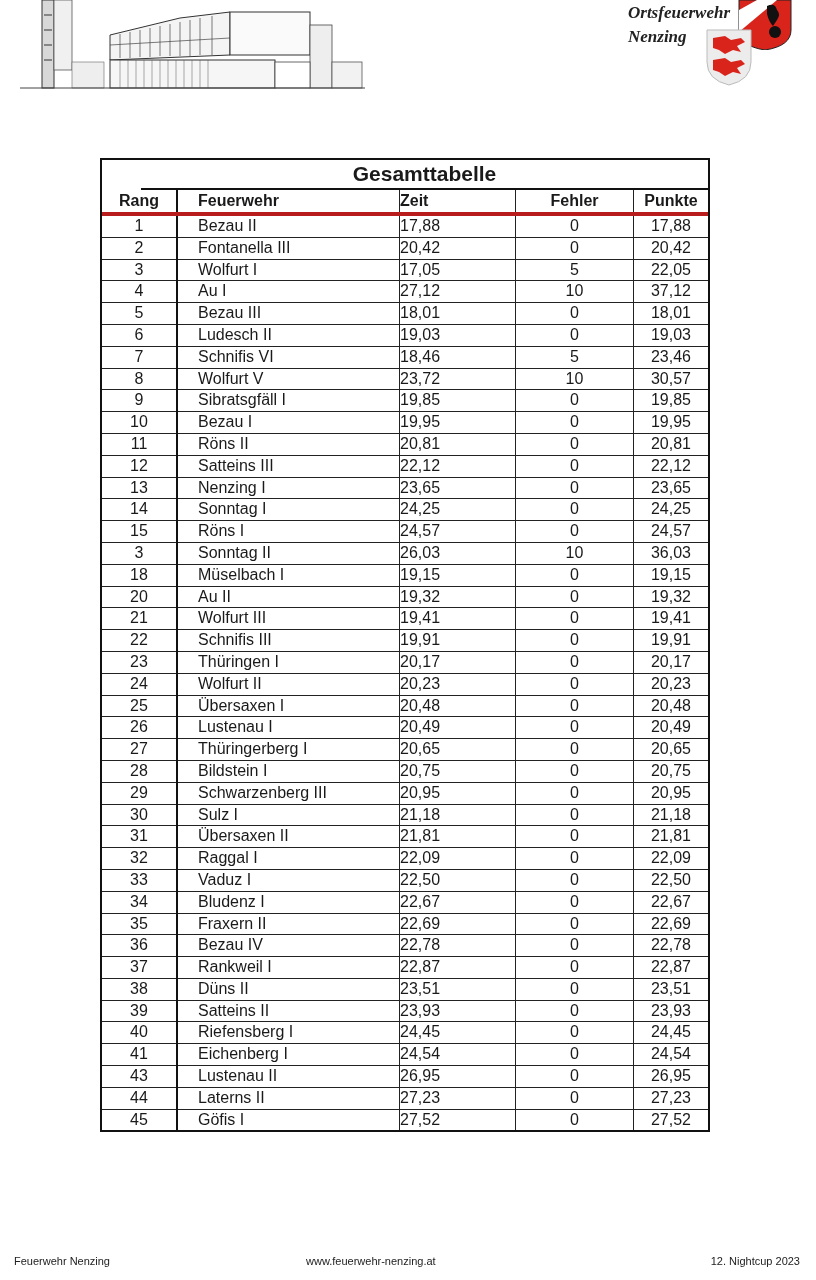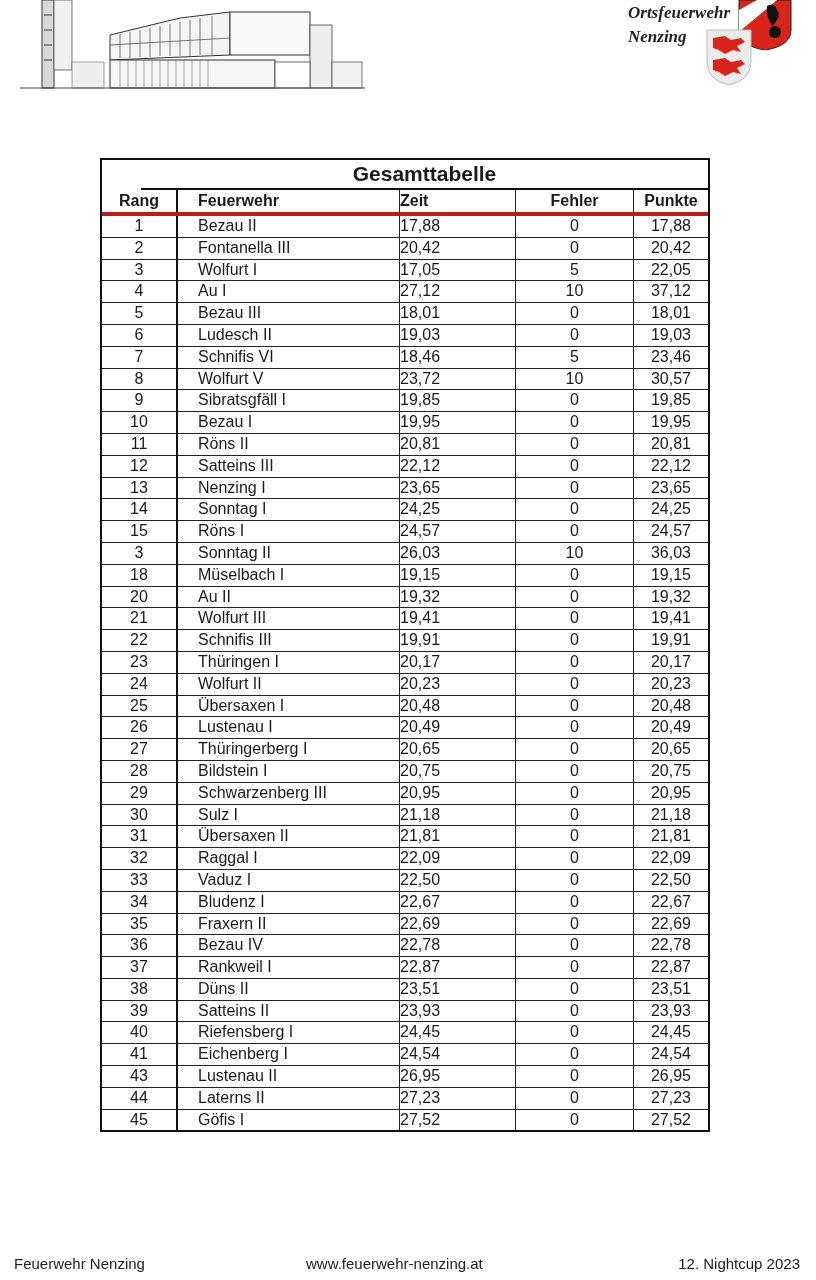--- a/index.html
+++ b/index.html
@@ -17,21 +17,21 @@
   th { font-weight: bold; font-size: 16px; height: 22px; border-bottom: 4px solid #b91c1c; }
   tr:first-child th { border-top: none; }
   th:first-child, td:first-child { border-left: none; border-right: 2px solid #111; }
   th:last-child, td:last-child { border-right: none; }
   tr:last-child td { border-bottom: none; }
   .c-rang { width: 74px; text-align: center; }
   .c-fw { width: 201px; text-align: left; padding-left: 20px; }
   .c-zeit { width: 115px; text-align: left; }
   .c-fehler { width: 117px; text-align: center; }
   .c-punkte { text-align: center; }
-  .footer { position: absolute; top: 1255px; font-family: "Liberation Sans", sans-serif; font-size: 15px; color: #222; text-align: right; }
+  .footer { position: absolute; top: 1255px; font-family: "Liberation Sans", sans-serif; font-size: 11px; color: #222; text-align: right; }
   .f-left { left: 14px; }
   .f-mid { left: 306px; }
   .f-right { right: 16px; }
 </style>
 </head>
 <body>
 
 <svg class="building" viewBox="0 0 350 95">
   <rect x="22" y="0" width="12" height="88" fill="#d8d8d8" stroke="#333" stroke-width="1"></rect>
   <rect x="34" y="0" width="18" height="70" fill="#f0f0f0" stroke="#555" stroke-width="0.8"></rect>

